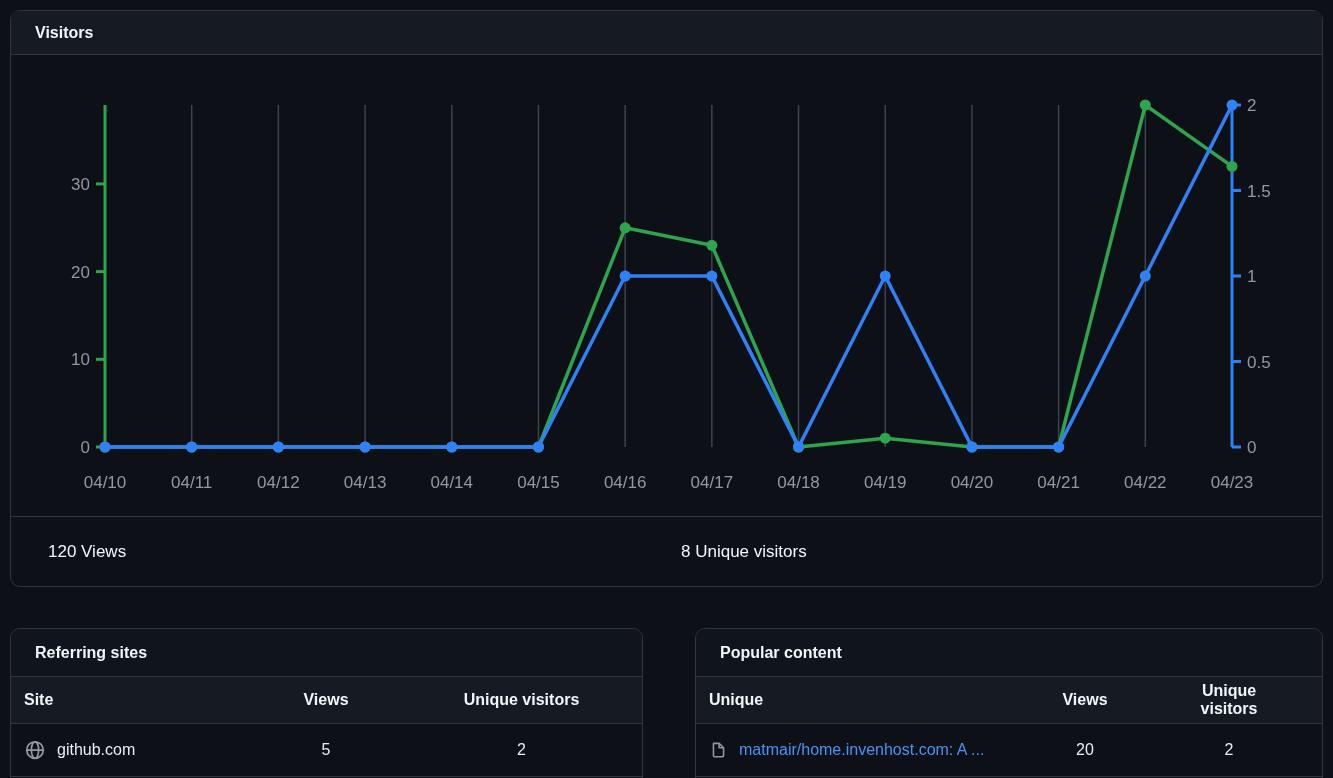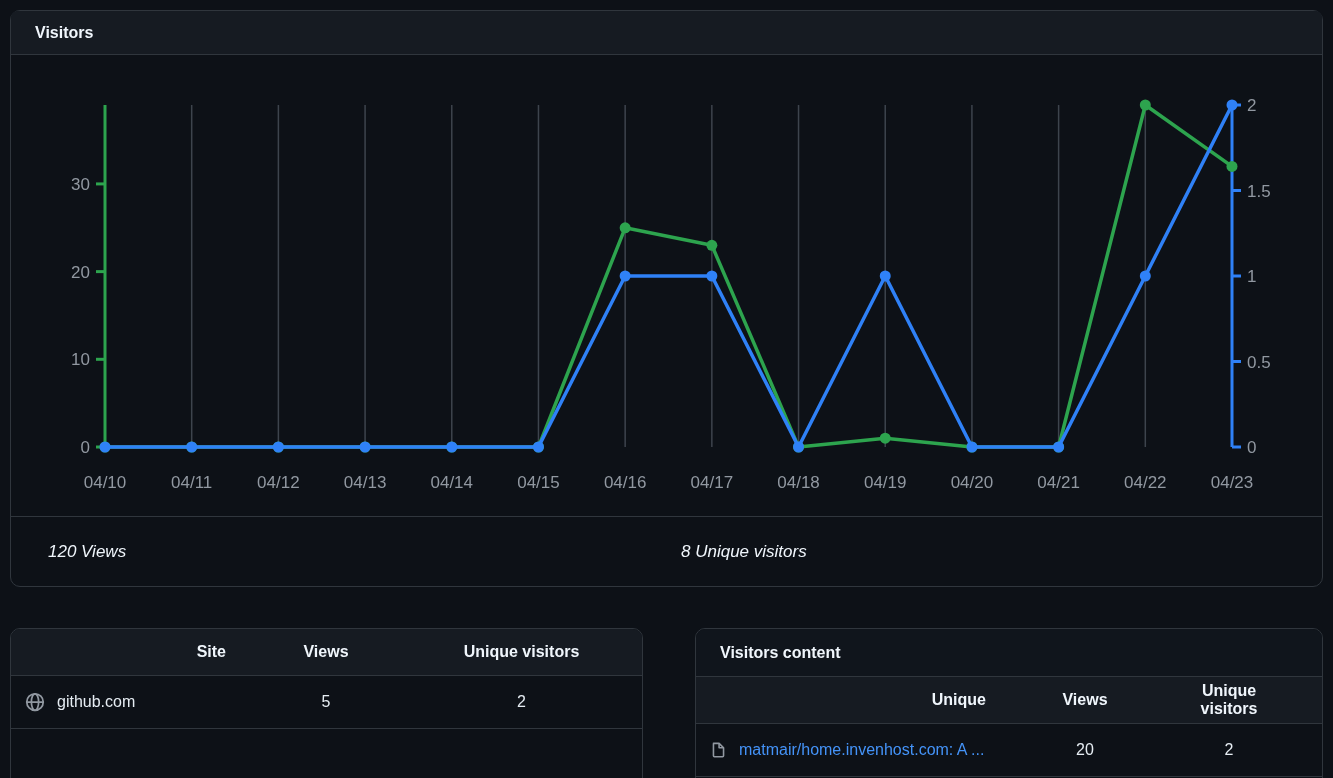--- a/index.html
+++ b/index.html
@@ -37,21 +37,20 @@
   .chart-body { height: 461px; position: relative; }
   .chart-body svg { display: block; }
   .tick { fill: #9198a1; font-size: 17px; font-family: "Liberation Sans", "DejaVu Sans", sans-serif; }
   .chart-footer {
     height: 70px;
     border-top: 1px solid #30363d;
     position: relative;
     font-size: 17px;
     color: #f0f6fc;
     border-radius: 0 0 6px 6px;
-    font-style: italic;
   }
   .chart-footer .total {
     position: absolute;
     top: 50%;
     transform: translateY(-50%);
   }
   .chart-footer .total.views { left: 37px; }
   .chart-footer .total.unique { left: 670px; }
   
   .bottom-row {
@@ -78,21 +77,21 @@
   thead th {
     height: 46px;
     background: #161b22;
     border-bottom: 1px solid #30363d;
     font-size: 16px;
     font-weight: 700;
     color: #f0f6fc;
     text-align: center;
     vertical-align: middle;
   }
-  thead th.first { text-align: right; padding-left: 13px; }
+  thead th.first { text-align: left; padding-left: 13px; }
   tbody td {
     height: 53px;
     border-bottom: 1px solid #30363d;
     font-size: 16px;
     color: #e6edf3;
     text-align: center;
     vertical-align: middle;
   }
   td.first { text-align: left; }
   .cell-flex {
@@ -203,20 +202,21 @@
   </div>
   <div class="chart-footer">
     <span class="total views">120 Views</span>
     <span class="total unique">8 Unique visitors</span>
   </div>
 </section>
 
 <div class="bottom-row">
 
   <section class="panel bottom-panel referring">
+    <div class="panel-title">Referring sites</div>
     <table>
       <colgroup>
           <col style="width:215px">
           <col style="width:200px">
           <col style="width:216px">
         </colgroup>
       <thead>
         <tr>
           <th class="first">Site</th>
           <th>Views</th>
@@ -236,21 +236,21 @@
             </div>
           </td>
           <td>5</td>
           <td class="pad-r-25">2</td>
         </tr>
       </tbody>
     </table>
   </section>
 
   <section class="panel bottom-panel popular">
-    <div class="panel-title">Visitors content</div>
+    <div class="panel-title">Popular content</div>
     <table>
       <colgroup>
           <col style="width:290px">
           <col style="width:198px">
           <col style="width:138px">
         </colgroup>
       <thead>
         <tr>
           <th class="first">Unique</th>
           <th>Views</th>

